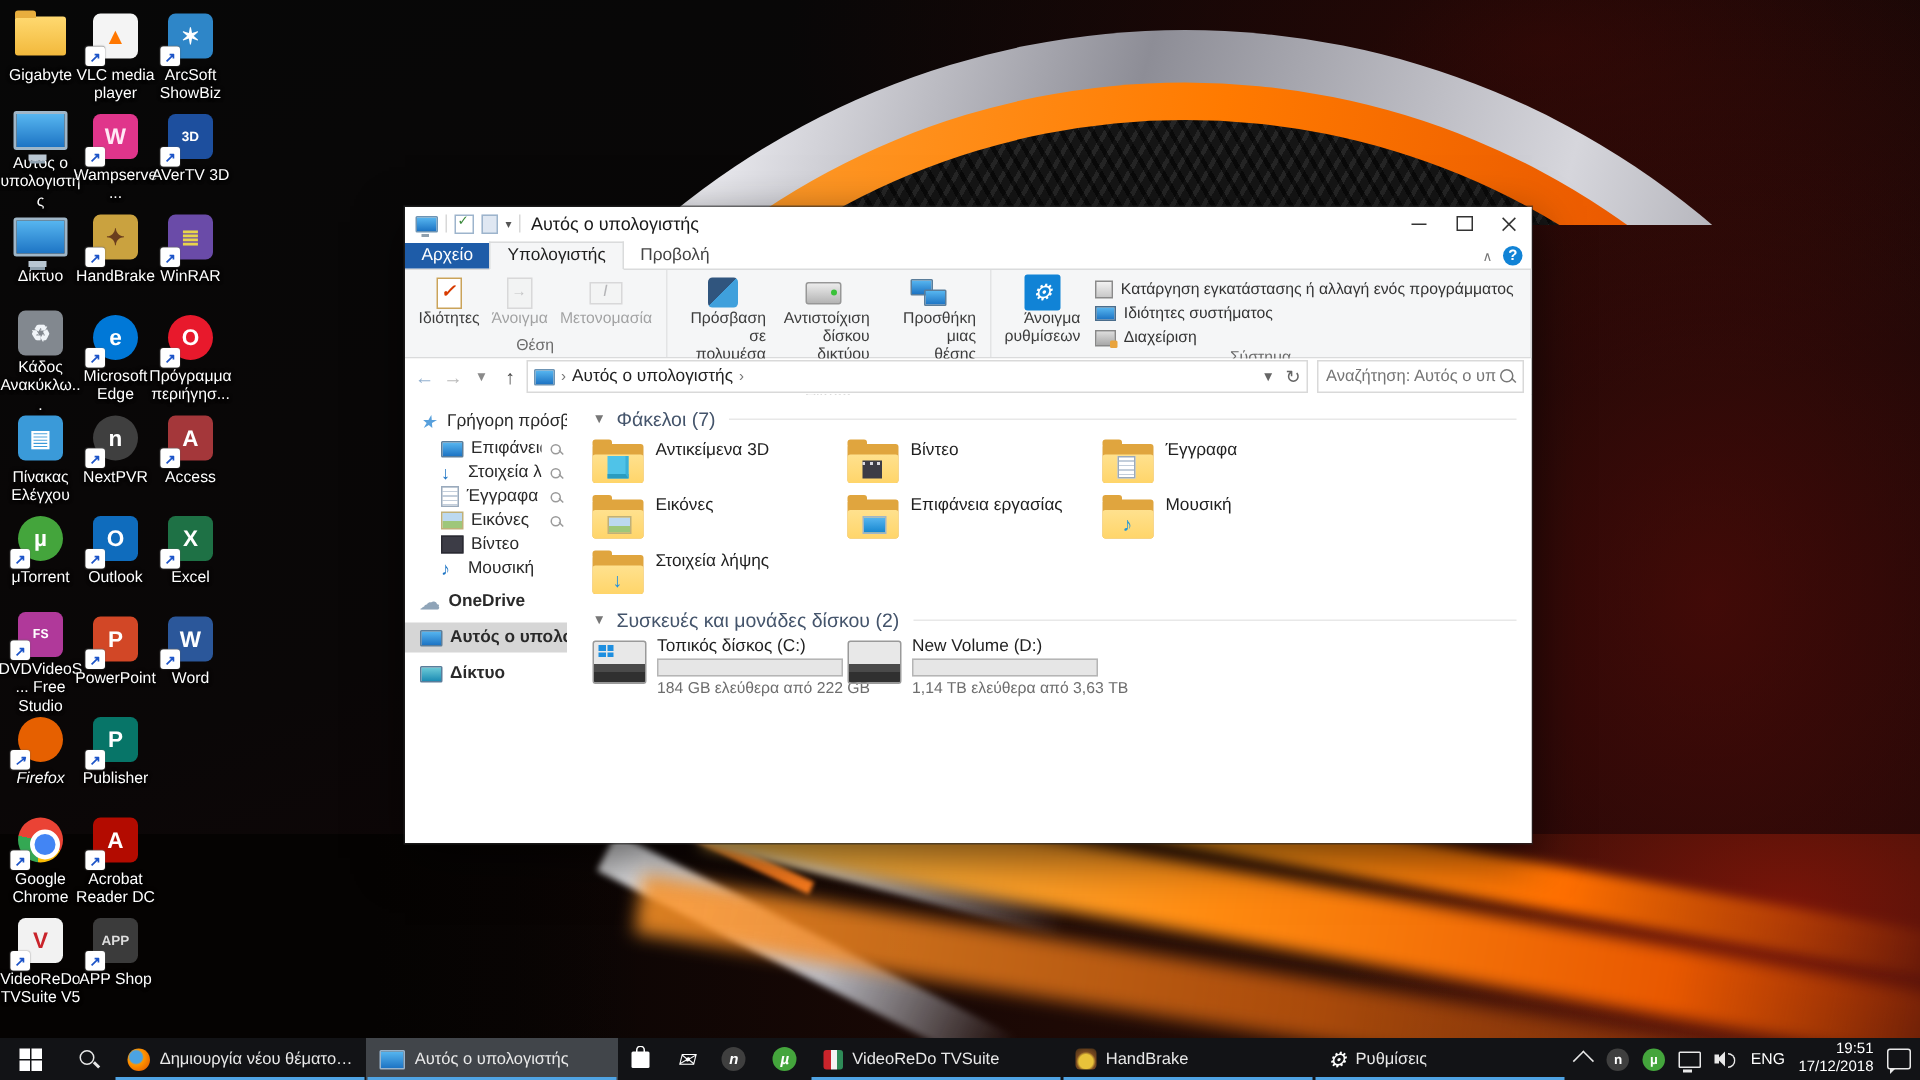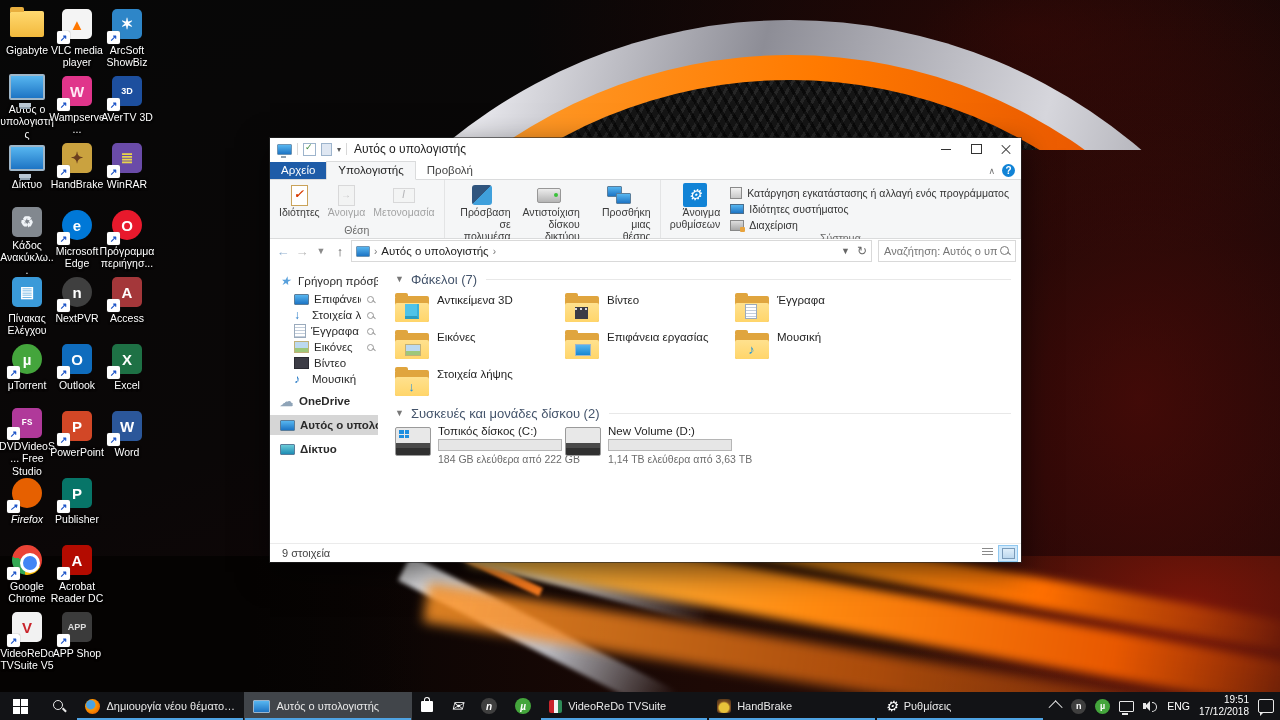--- a/index.html
+++ b/index.html
@@ -792,31 +792,20 @@
               <span class="dinfo">
                 <span class="dname">New Volume (D:)</span>
                 <span class="dbar"><span class="dfill" style="width: 69%;"></span></span>
                 <span class="dfree">1,14 TB ελεύθερα από 3,63 TB</span>
               </span>
             </div>
           </div>
       </div>
     </div>
 
-    <div class="statusbar">
-      <span class="sb-items">9 στοιχεία</span>
-      <span class="sb-views">
-        <span class="sb-view">
-            <span class="sv-list"></span>
-          </span>
-        <span class="sb-view sel">
-            <span class="sv-thumb"></span>
-          </span>
-      </span>
-    </div>
   </div>
 
   <div class="taskbar">
     <div class="tb-item tb-start">
       <span class="winlogo">
           <span></span>
           <span></span>
           <span></span>
           <span></span>
         </span>

